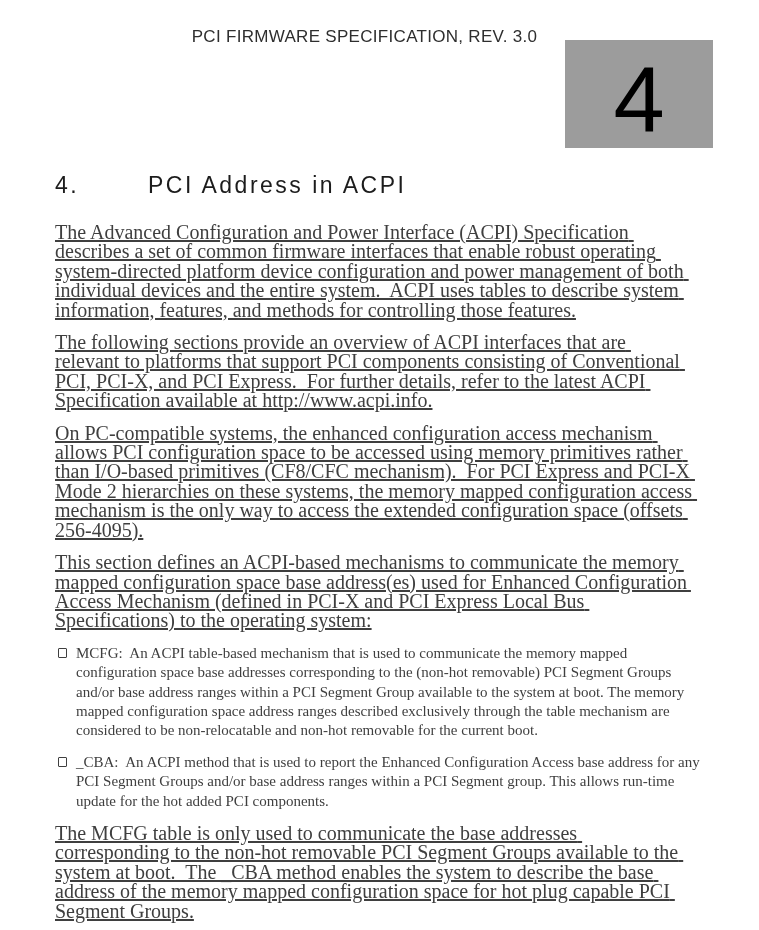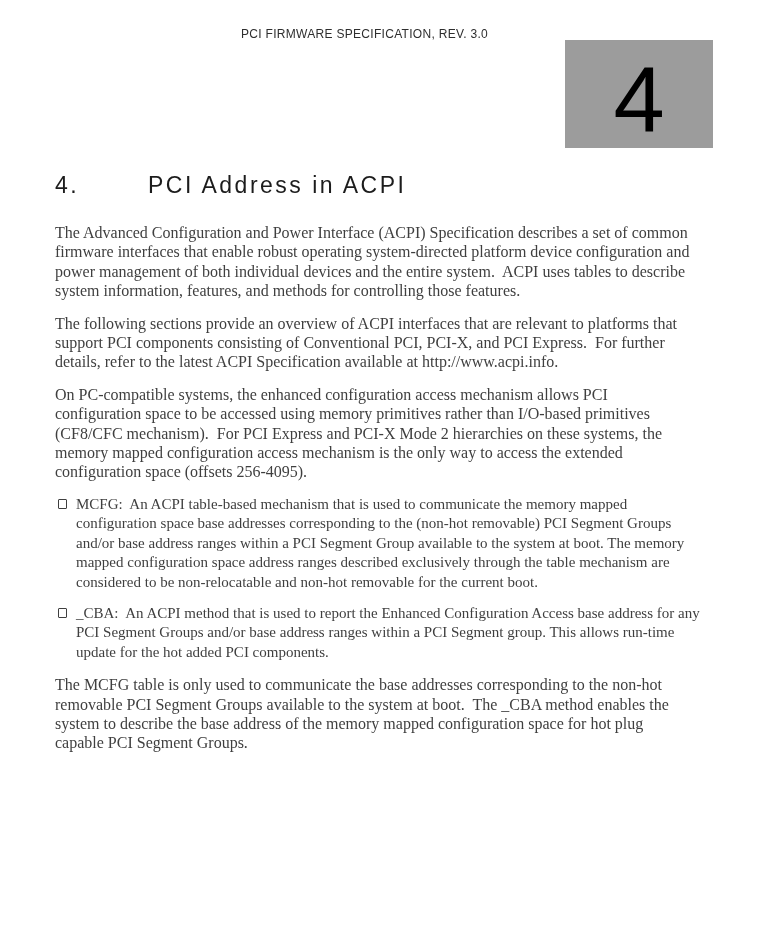--- a/index.html
+++ b/index.html
@@ -12,21 +12,21 @@
     overflow: hidden;
     font-family: "Liberation Serif", serif;
   }
   .running-header {
     position: absolute;
     top: 27px;
     left: 0;
     right: 30px;
     text-align: center;
     font-family: "Liberation Sans", sans-serif;
-    font-size: 12px;
+    font-size: 17px;
     letter-spacing: 0.3px;
     color: #2e2e2e;
   }
   .chapter-tab {
     position: absolute;
     left: 565px;
     top: 40px;
     width: 148px;
     height: 108px;
     background: #9c9c9c;
@@ -64,24 +64,25 @@
     font-weight: 400;
     font-size: 19px;
     line-height: 29px;
     letter-spacing: 2.2px;
     color: #1c1c1c;
     margin: 19px 0 17px 0;
   }
   h2 .h-num { width: 93px; flex-shrink: 0; }
   h2 .h-title { max-width: 555px; }
   p.body-para {
-    font-size: 16px;
+    font-size: 20px;
     line-height: 19.4px;
     margin: 0 16px 13px 0;
     white-space: pre-wrap;
+    text-decoration: underline;
   }
   ul.bullet-list { list-style: none; margin: 12px 0 13px 0; padding: 0; }
   ul.bullet-list li {
     display: flex;
     align-items: flex-start;
     margin-bottom: 12px;
   }
   .square-bullet {
     width: 9px;
     height: 10px;
@@ -114,20 +115,21 @@
       <span class="h-title">PCI Address in ACPI</span>
     </h1>
 
     <p class="body-para">The Advanced Configuration and Power Interface (ACPI) Specification describes a set of common firmware interfaces that enable robust operating system-directed platform device configuration and power management of both individual devices and the entire system.  ACPI uses tables to describe system information, features, and methods for controlling those features.</p>
 
     <p class="body-para">The following sections provide an overview of ACPI interfaces that are relevant to platforms that support PCI components consisting of Conventional PCI, PCI-X, and PCI Express.  For further details, refer to the latest ACPI Specification available at http://www.acpi.info.</p>
 
 
     <p class="body-para">On PC-compatible systems, the enhanced configuration access mechanism allows PCI configuration space to be accessed using memory primitives rather than I/O-based primitives (CF8/CFC mechanism).  For PCI Express and PCI-X Mode 2 hierarchies on these systems, the memory mapped configuration access mechanism is the only way to access the extended configuration space (offsets 256-4095).</p>
 
+    <p class="body-para">This section defines an ACPI-based mechanisms to communicate the memory mapped configuration space base address(es) used for Enhanced Configuration Access Mechanism (defined in PCI-X and PCI Express Local Bus Specifications) to the operating system:</p>
 
     <ul class="bullet-list">
       <li>
         <span class="square-bullet"></span>
         <span class="bullet-text">MCFG:  An ACPI table-based mechanism that is used to communicate the memory mapped configuration space base addresses corresponding to the (non-hot removable) PCI Segment Groups and/or base address ranges within a PCI Segment Group available to the system at boot. The memory mapped configuration space address ranges described exclusively through the table mechanism are considered to be non-relocatable and non-hot removable for the current boot.</span>
       </li>
       <li>
         <span class="square-bullet"></span>
         <span class="bullet-text">_CBA:  An ACPI method that is used to report the Enhanced Configuration Access base address for any PCI Segment Groups and/or base address ranges within a PCI Segment group. This allows run-time update for the hot added PCI components.</span>
       </li>

